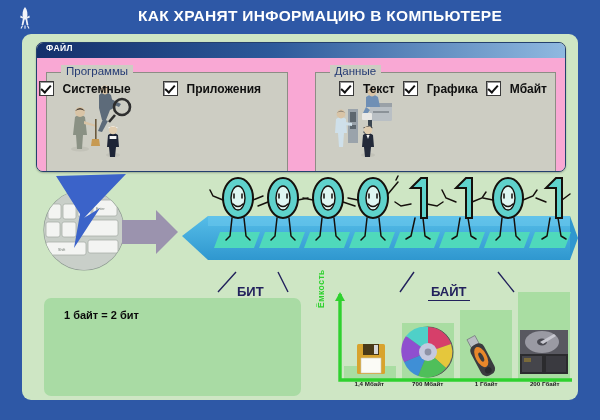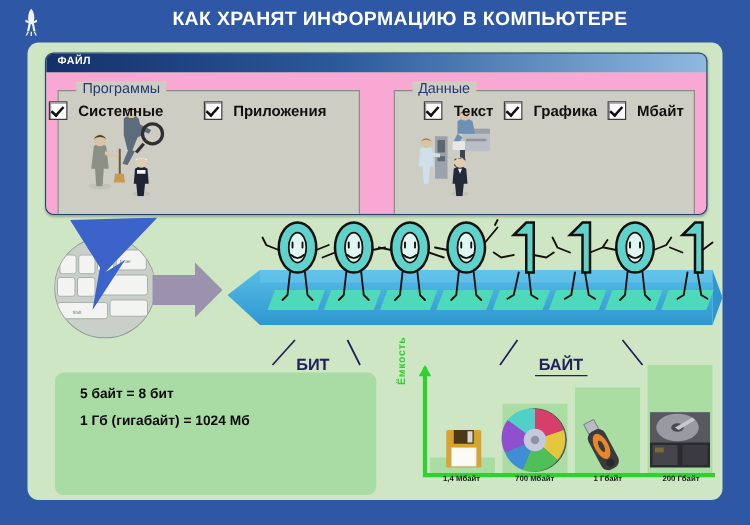--- a/index.html
+++ b/index.html
@@ -296,22 +296,21 @@
     </svg>
 
     <svg class="bitlabels" viewBox="0 0 556 24">
       <path d="M196 22 L214 2 M256 2 L266 22" stroke="#22215c" stroke-width="1.4" fill="none"></path>
       <path d="M378 22 L392 2 M476 2 L492 22" stroke="#22215c" stroke-width="1.4" fill="none"></path>
     </svg>
     <div class="cal" style="left:212px;top:250px;">БИТ</div>
     <div class="cal" style="left:406px;top:250px;">БАЙТ</div>
 
     <div class="formula">
-      <div>5 байт = 8 бит</div>
-      <div>1 Гб (гигабайт) = 1024 Мб</div>
+      <div>1 байт = 2 бит</div>
     </div>
 
     <div class="chart">
       <div class="ylab">Ёмкость</div>
       <svg width="256" height="92" viewBox="0 0 256 92">
 
         <rect x="26" y="74" width="52" height="14" fill="#a9dda2"></rect>
         <rect x="84" y="31" width="52" height="57" fill="#a9dda2"></rect>
         <rect x="142" y="18" width="52" height="70" fill="#a9dda2"></rect>
         <rect x="200" y="0" width="52" height="88" fill="#a9dda2"></rect>

